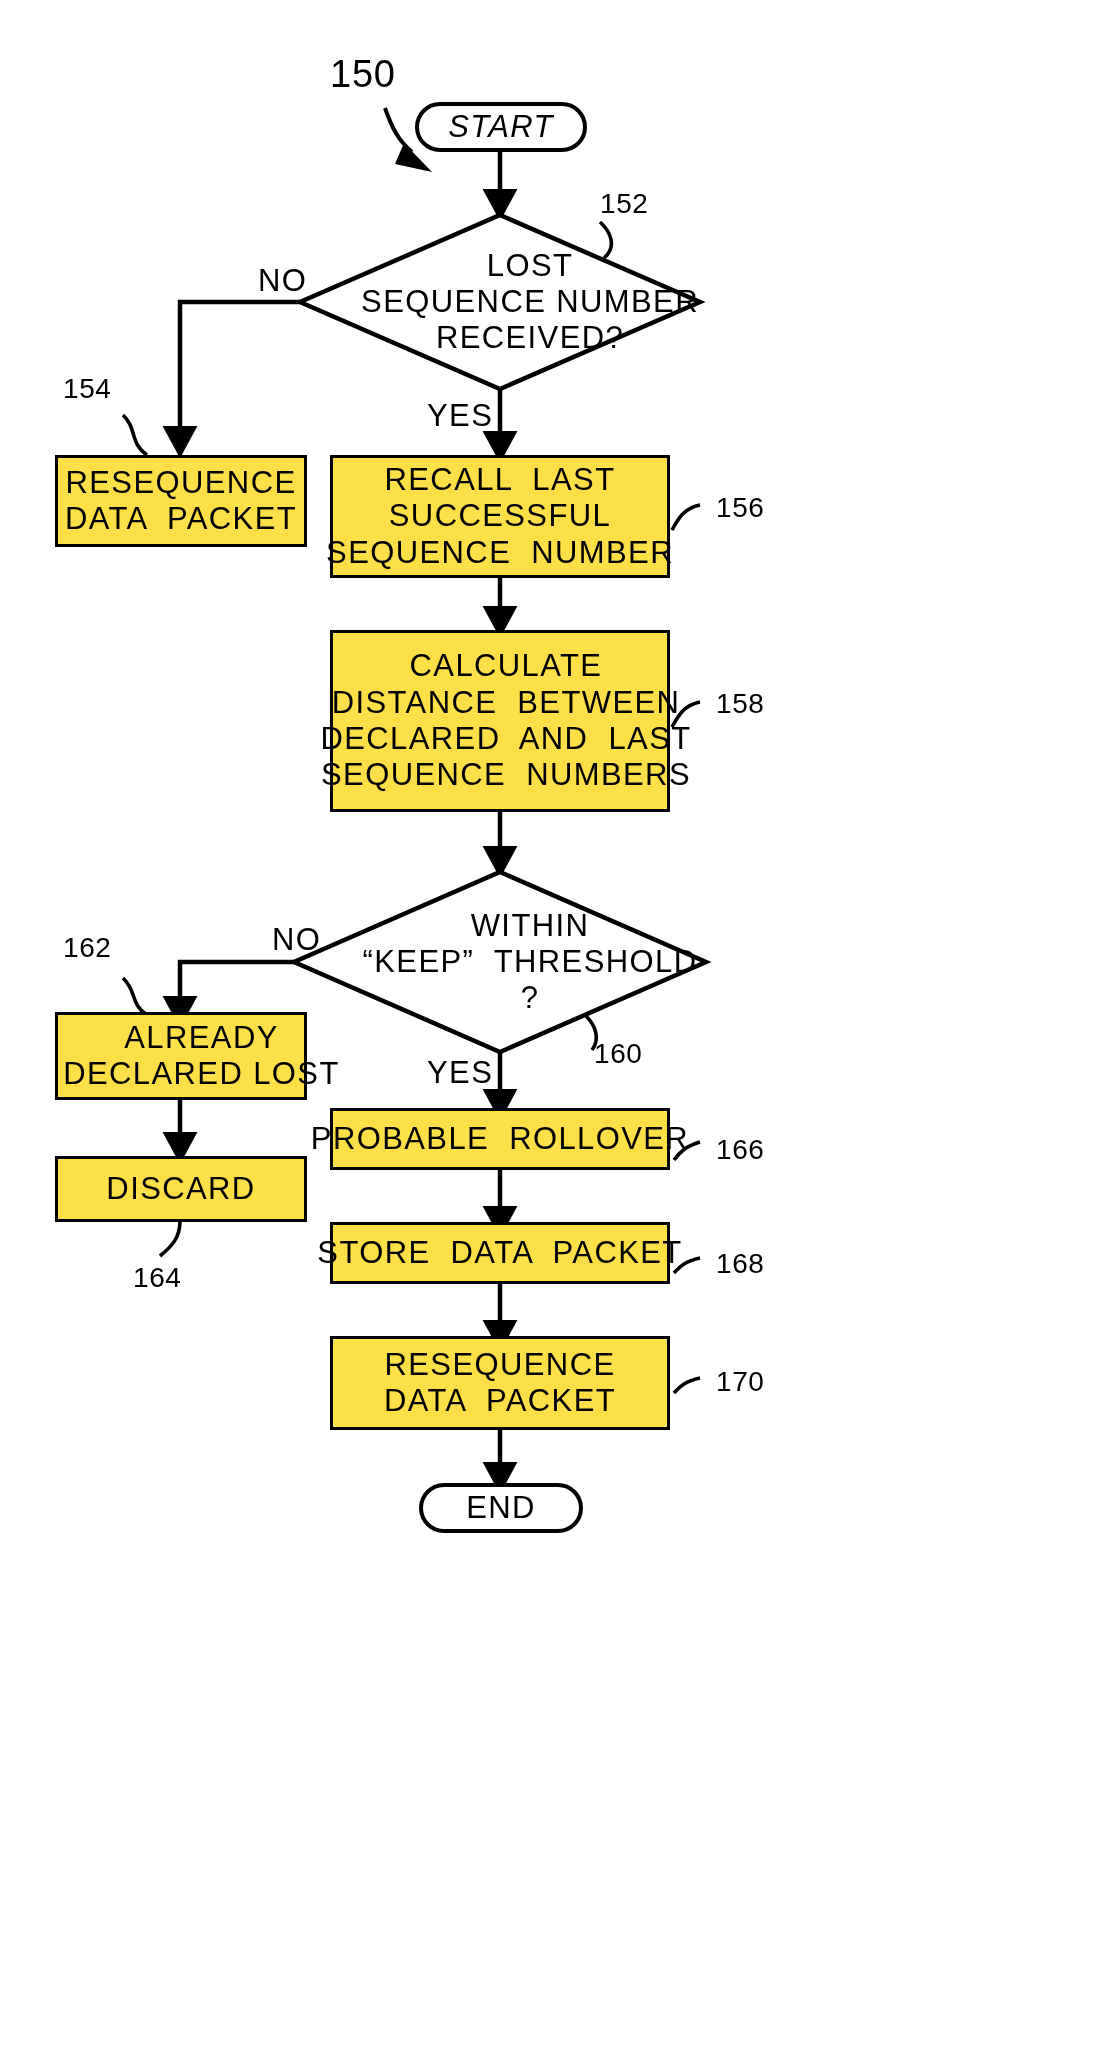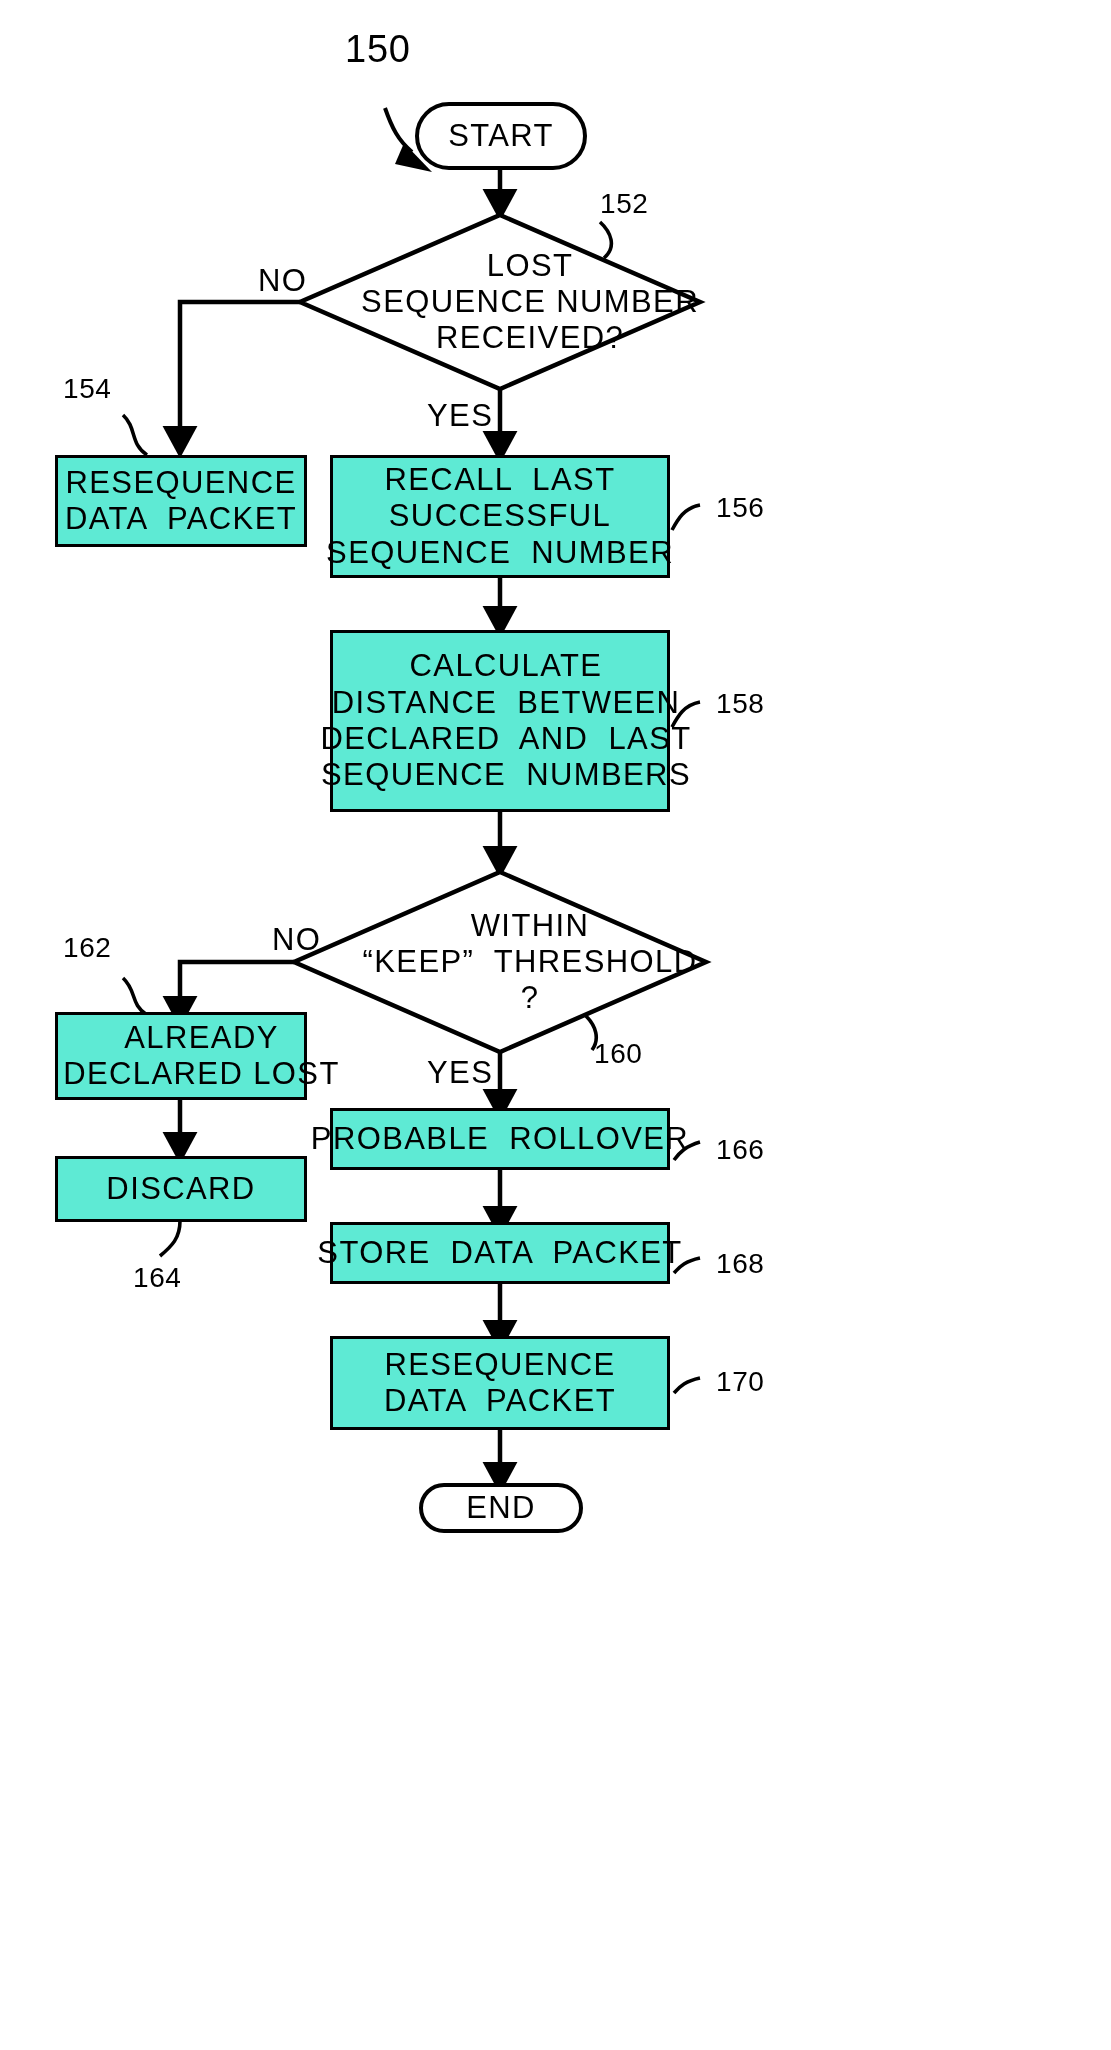--- a/index.html
+++ b/index.html
@@ -54,21 +54,21 @@
     font-size: 38px;
     letter-spacing: 0.02em;
   }
   .edge-label {
     font-size: 31px;
     letter-spacing: 0.045em;
   }
   .node-box {
     position: absolute;
     border: 3px solid #000;
-    background: #5eead4;
+    background: #fde047;
     box-sizing: border-box;
     display: flex;
     align-items: center;
     justify-content: center;
   }
   .node-term {
     position: absolute;
     border: 4px solid #000;
     background: #fff;
     box-sizing: border-box;
@@ -151,23 +151,23 @@
       <line x1="500" y1="1284" x2="500" y2="1336" marker-end="url(#ah)"></line>
 
       <path d="M700,1258 C686,1261 680,1266 674,1273" stroke-width="3.6"></path>
 
       <line x1="500" y1="1430" x2="500" y2="1478" marker-end="url(#ah)"></line>
 
       <path d="M700,1378 C686,1381 680,1386 674,1393" stroke-width="3.6"></path>
     </g>
   </svg>
 
-  <div class="fig-label" style="left:330px; top:27px;margin-left:15px;">150</div>
-
-  <div class="node-term" style="left:415px; top:102px; width:172px; height:68px;">
+  <div class="fig-label" style="left:330px; top:52px;">150</div>
+
+  <div class="node-term" style="left:415px; top:102px; width:172px; height:50px;font-style:italic;">
     <div class="shape-text" style="position:relative;">START</div>
   </div>
 
   <div class="node-diamond" style="left:300px; top:215px; width:400px; height:174px;">
     <div class="diamond-label">
       <span>LOST</span>
       <span>SEQUENCE NUMBER</span>
       <span>RECEIVED?</span>
     </div>
   </div>

